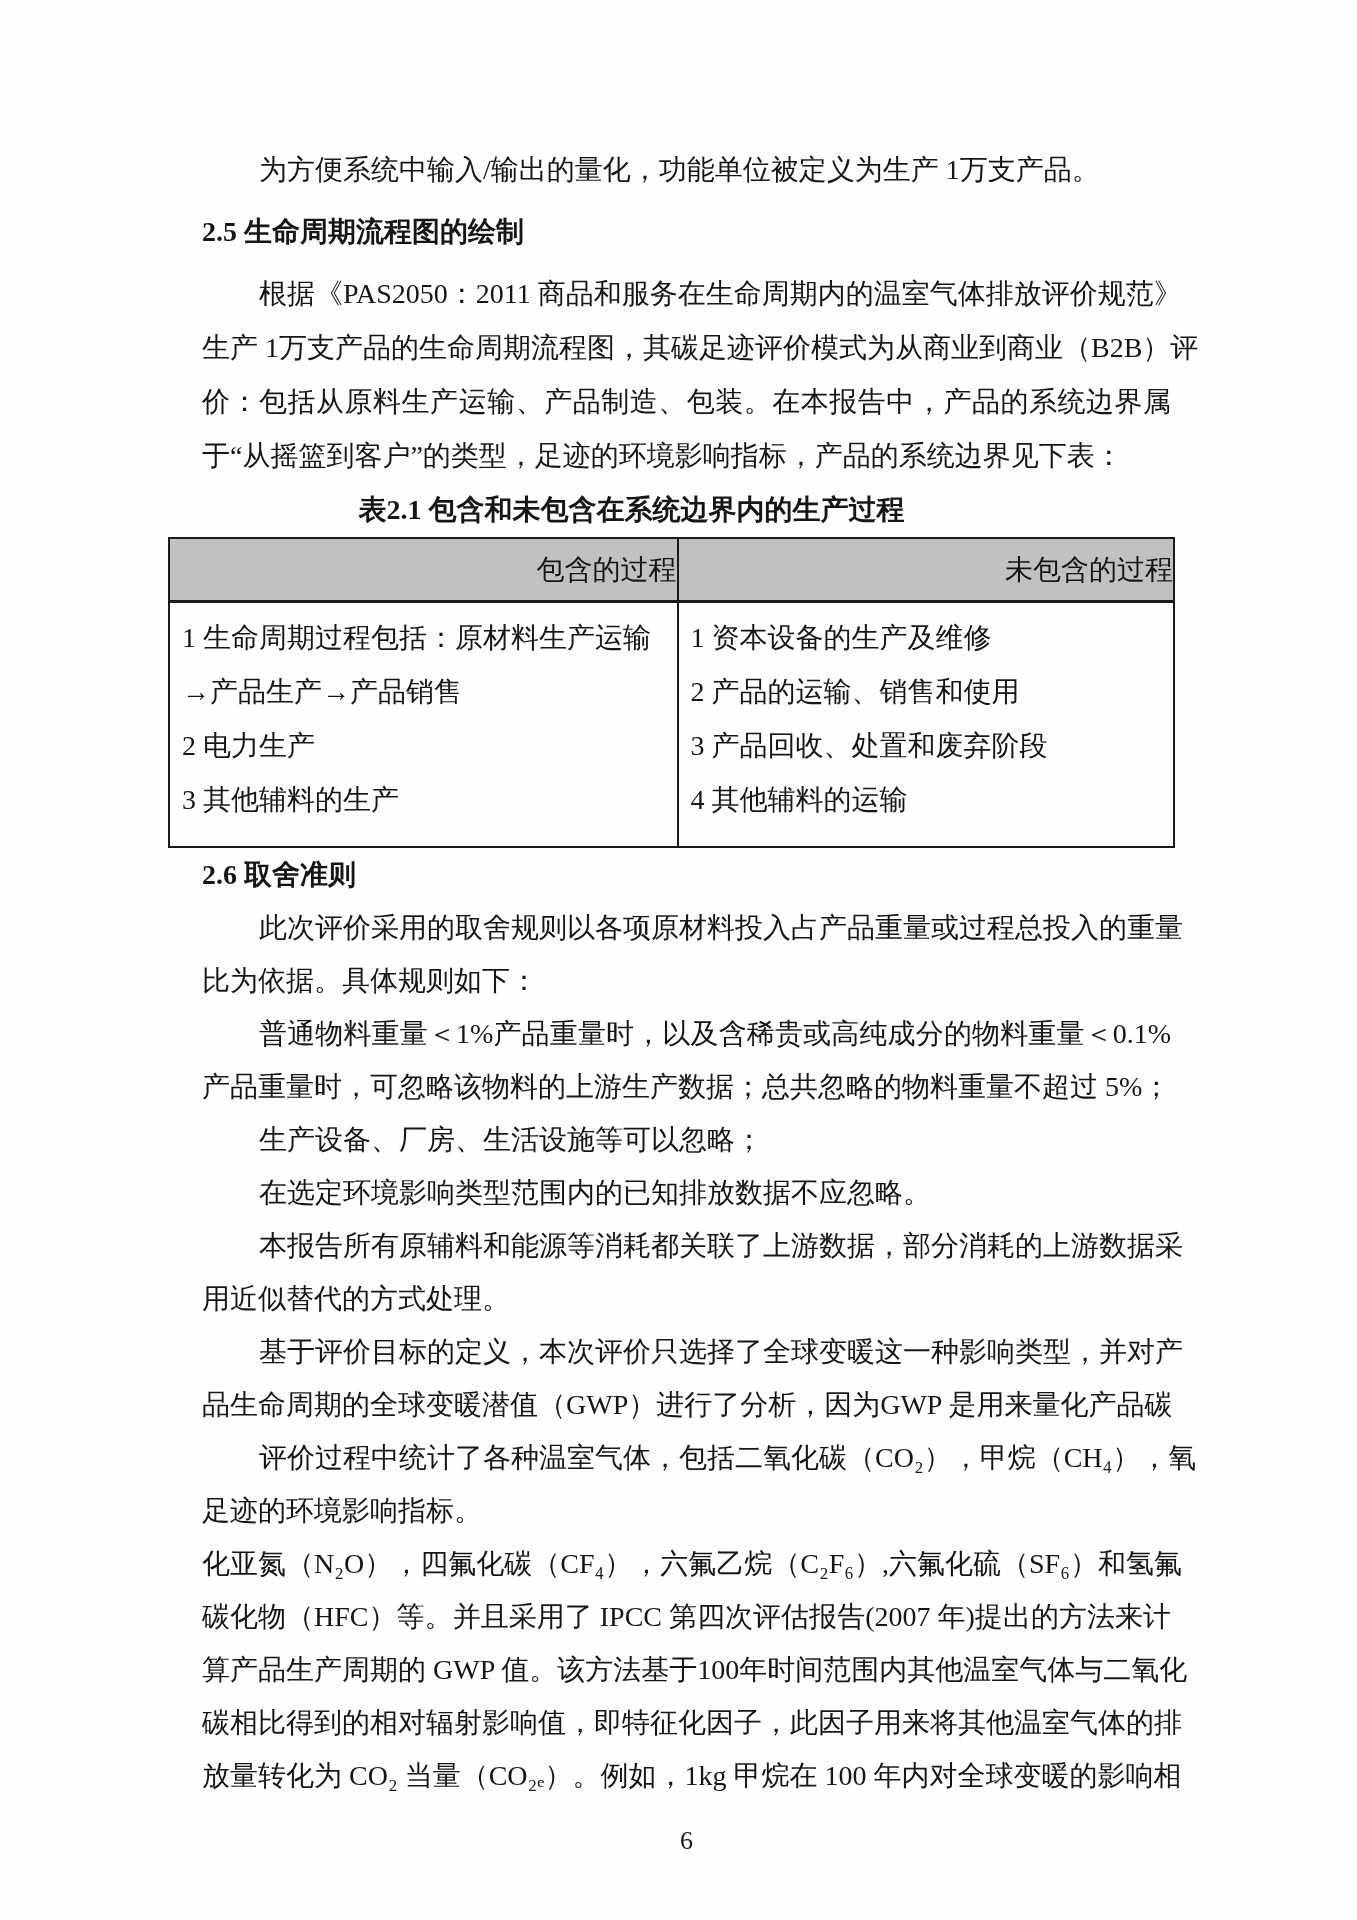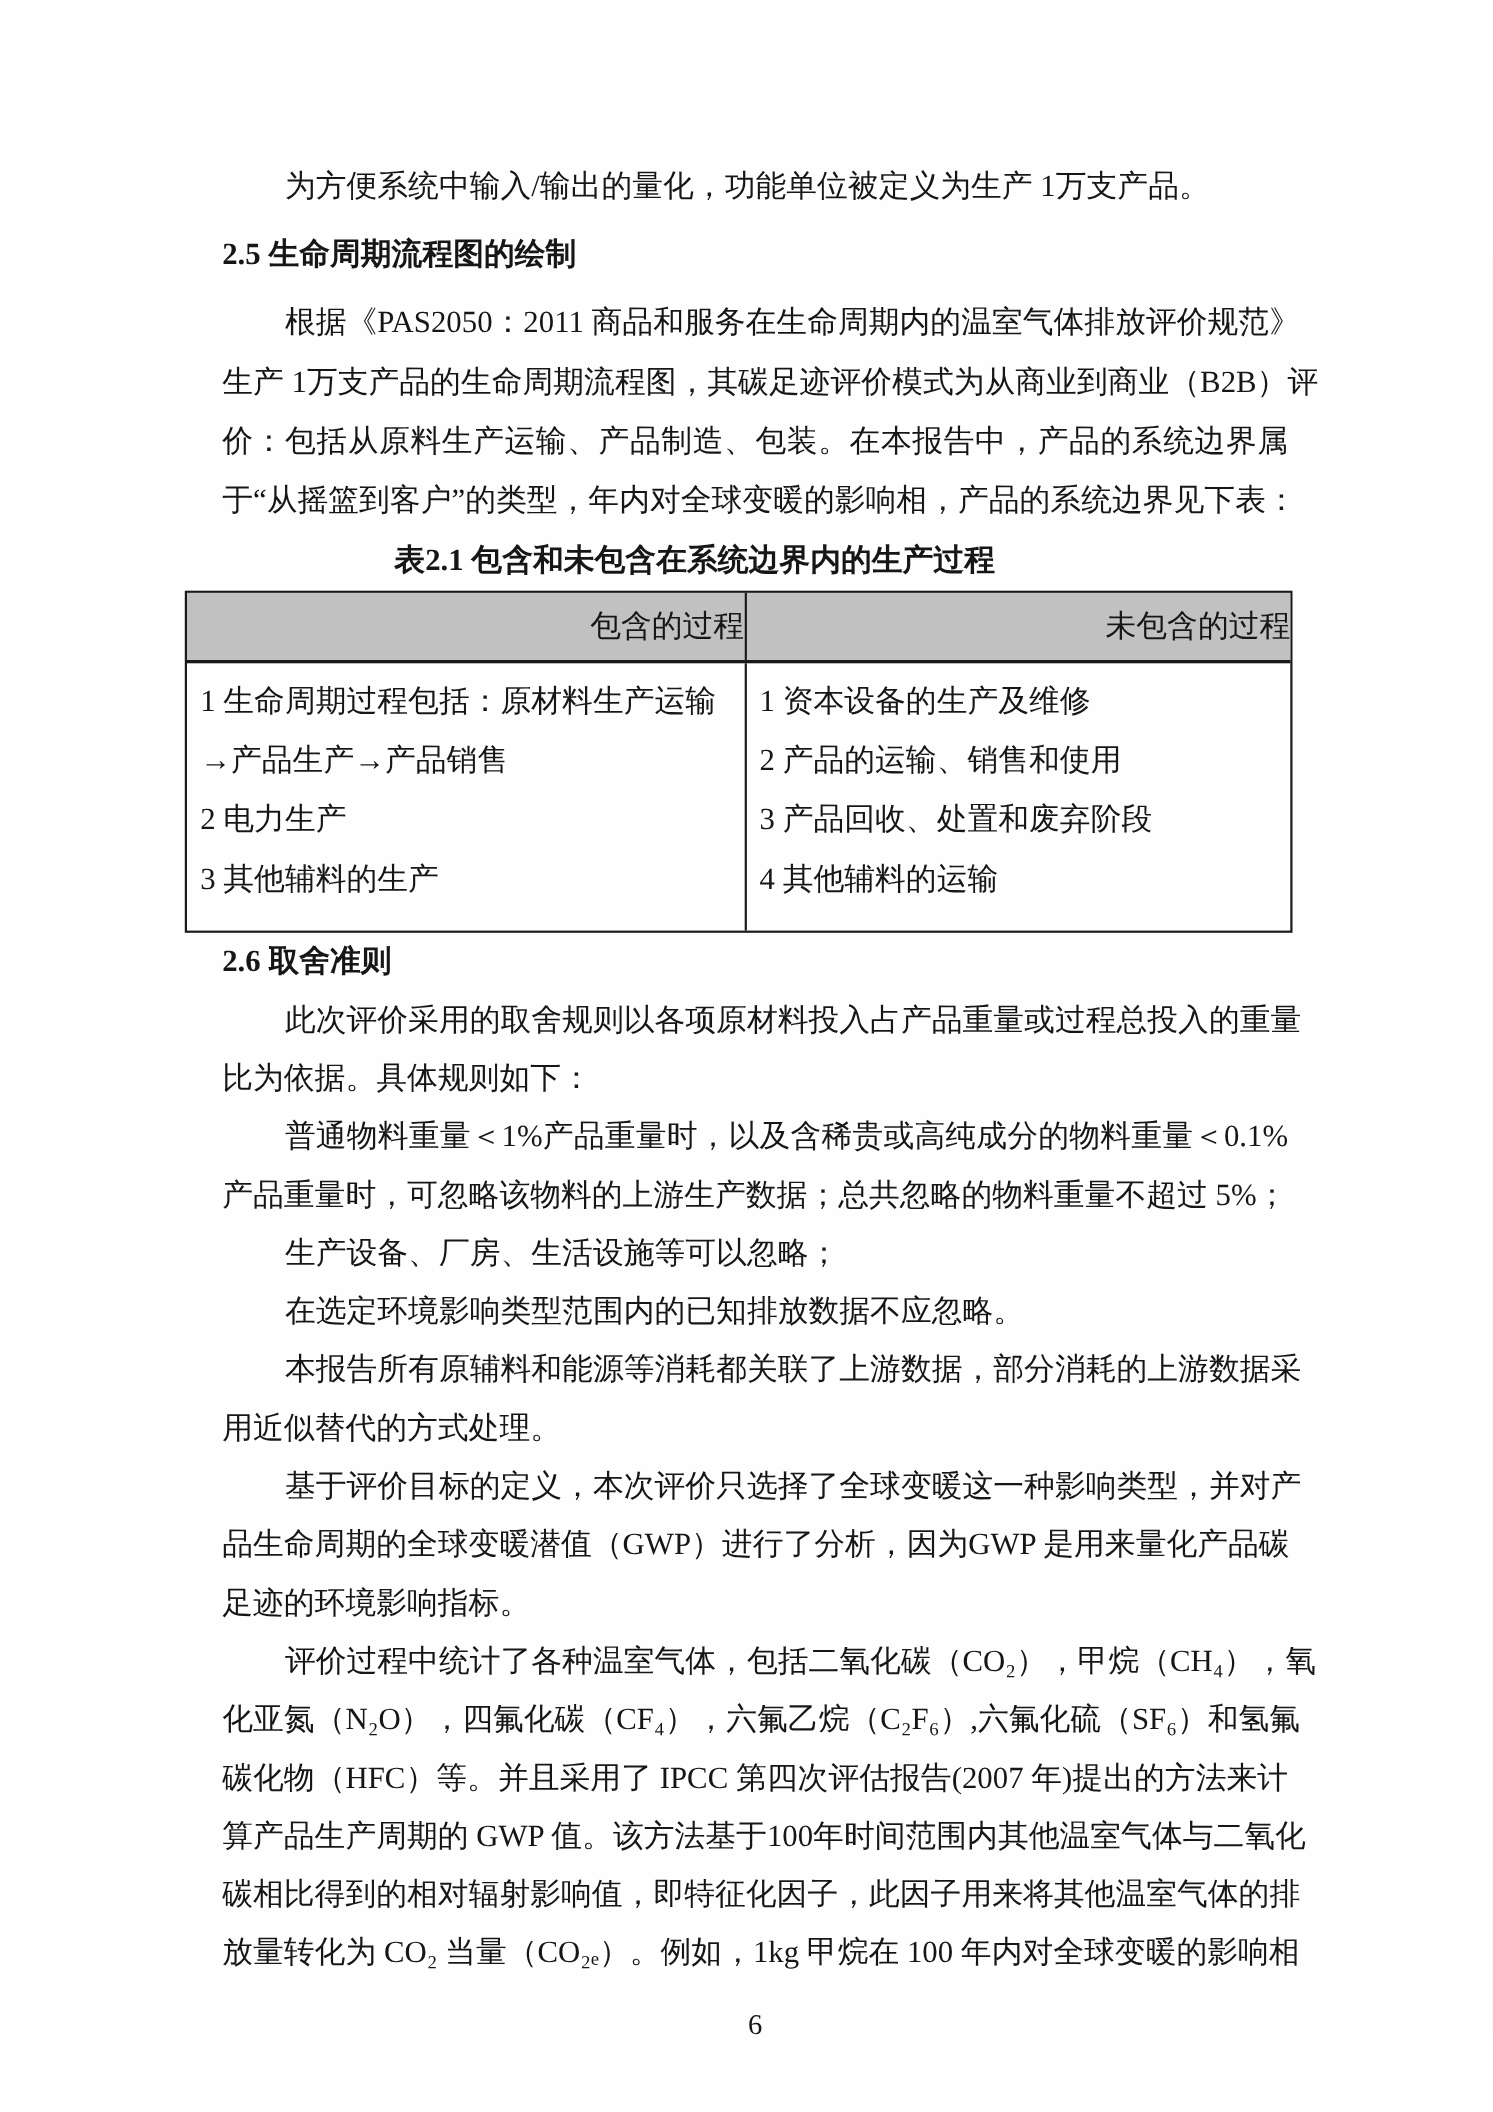--- a/index.html
+++ b/index.html
@@ -88,21 +88,21 @@
 <div class="page">
   <div class="content">
 
     <div class="line end ind">为方便系统中输入/输出的量化，功能单位被定义为生产 1万支产品。</div>
 
     <div class="h">2.5 生命周期流程图的绘制</div>
 
     <div class="line ind">根据《PAS2050：2011 商品和服务在生命周期内的温室气体排放评价规范》</div>
     <div class="line">生产 1万支产品的生命周期流程图，其碳足迹评价模式为从商业到商业（B2B）评</div>
     <div class="line">价：包括从原料生产运输、产品制造、包装。在本报告中，产品的系统边界属</div>
-    <div class="line end">于“从摇篮到客户”的类型，年内对全球变暖的影响相，产品的系统边界见下表：</div>
+    <div class="line end">于“从摇篮到客户”的类型，足迹的环境影响指标，产品的系统边界见下表：</div>
 
     <div class="caption">表2.1 包含和未包含在系统边界内的生产过程</div>
 
     <div class="btable">
       <div class="trow thead">
         <div class="tcell">包含的过程</div>
         <div class="tcell">未包含的过程</div>
       </div>
       <div class="trow tbody">
         <div class="tcell">
@@ -131,23 +131,23 @@
 
       <div class="line end ind">生产设备、厂房、生活设施等可以忽略；</div>
 
       <div class="line end ind">在选定环境影响类型范围内的已知排放数据不应忽略。</div>
 
       <div class="line ind">本报告所有原辅料和能源等消耗都关联了上游数据，部分消耗的上游数据采</div>
       <div class="line end">用近似替代的方式处理。</div>
 
       <div class="line ind">基于评价目标的定义，本次评价只选择了全球变暖这一种影响类型，并对产</div>
       <div class="line">品生命周期的全球变暖潜值（GWP）进行了分析，因为GWP 是用来量化产品碳</div>
+      <div class="line ind">评价过程中统计了各种温室气体，包括二氧化碳（CO₂），甲烷（CH₄），氧</div>
+
       <div class="line end">足迹的环境影响指标。</div>
-
-      <div class="line ind">评价过程中统计了各种温室气体，包括二氧化碳（CO₂），甲烷（CH₄），氧</div>
       <div class="line">化亚氮（N₂O），四氟化碳（CF₄），六氟乙烷（C₂F₆）,六氟化硫（SF₆）和氢氟</div>
       <div class="line">碳化物（HFC）等。并且采用了 IPCC 第四次评估报告(2007 年)提出的方法来计</div>
       <div class="line">算产品生产周期的 GWP 值。该方法基于100年时间范围内其他温室气体与二氧化</div>
       <div class="line">碳相比得到的相对辐射影响值，即特征化因子，此因子用来将其他温室气体的排</div>
       <div class="line">放量转化为 CO₂ 当量（CO₂ₑ）。例如，1kg 甲烷在 100 年内对全球变暖的影响相</div>
     </div>
 
   </div>
 
   <div class="pagenum">6</div>

